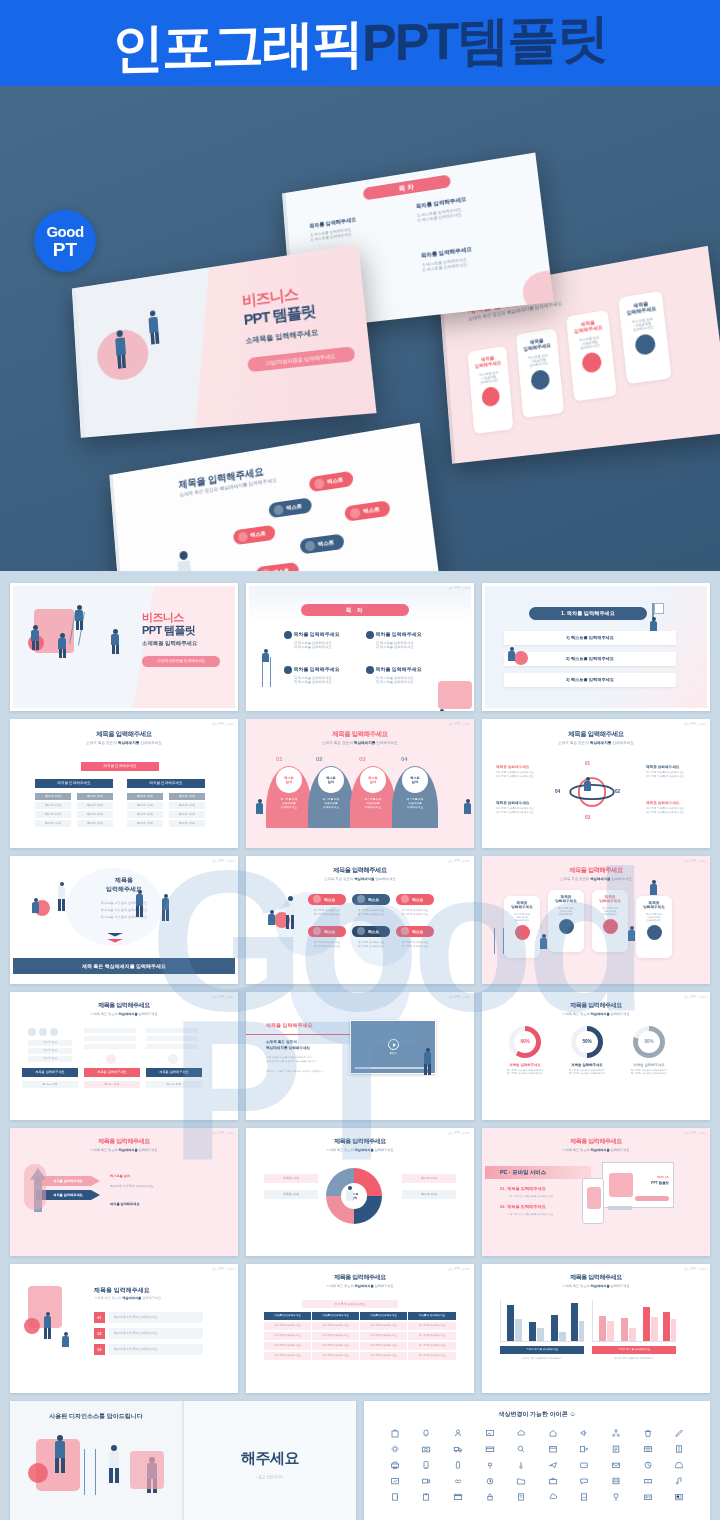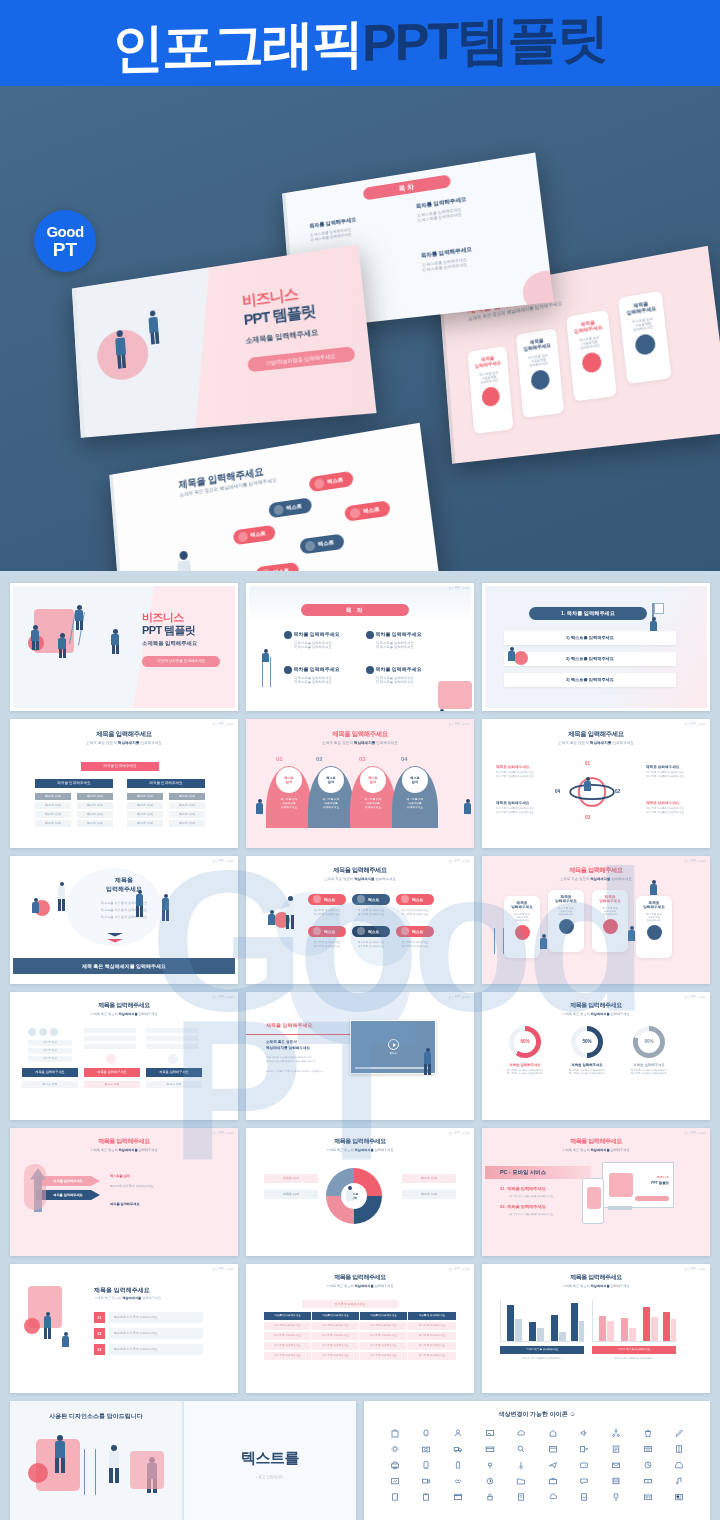--- a/index.html
+++ b/index.html
@@ -892,21 +892,21 @@
         </div>
         <div class="person" style="left:136px;top:56px;">
           <div class="p-head" style="width:6px;height:6px;left:3px;top:0;"></div>
           <div class="p-body" style="width:10px;height:16px;left:1px;top:6px;"></div>
           <div class="p-leg" style="width:4px;height:14px;left:1px;top:22px;"></div>
           <div class="p-leg" style="width:4px;height:14px;left:7px;top:22px;"></div>
         </div>
         <div class="blob-pink" style="right:18px;top:50px;width:34px;height:38px;border-radius:4px;opacity:.7;"></div>
       </div>
       <div style="flex:1;position:relative;background:#f7fafc;">
-        <div style="position:absolute;left:0;right:0;top:48px;text-align:center;font-size:15px;font-weight:bold;color:#2f4d72;letter-spacing:-.5px;">텍스트를</div>
+        <div style="position:absolute;left:0;right:0;top:48px;text-align:center;font-size:15px;font-weight:bold;color:#2f4d72;letter-spacing:-.5px;">해주세요</div>
         <div style="position:absolute;left:0;right:0;top:74px;text-align:center;font-size:3.6px;color:#9aa9b8;">- 로고 삽입/입력 -</div>
       </div>
     </div>
 
     <div class="th-wide">
       <div style="text-align:center;margin-top:9px;font-size:6px;font-weight:bold;color:#2f4d72;">
         <span>색상변경이 가능한 아이콘</span>
         <span> ☺</span>
       </div>
       <div class="icon-grid" style="margin-top:9px;">

